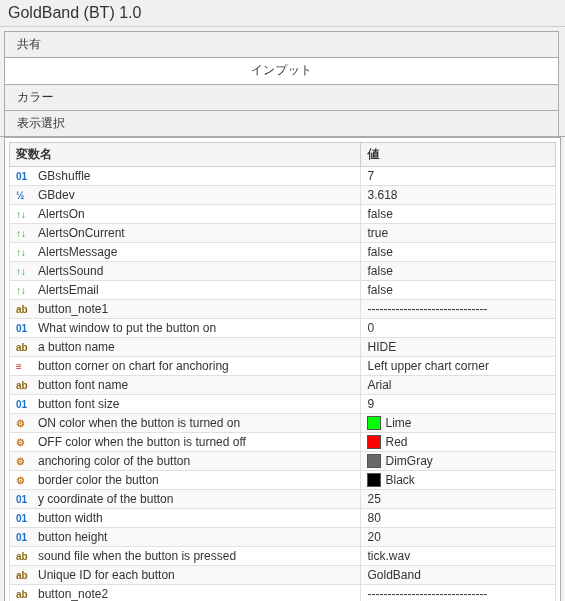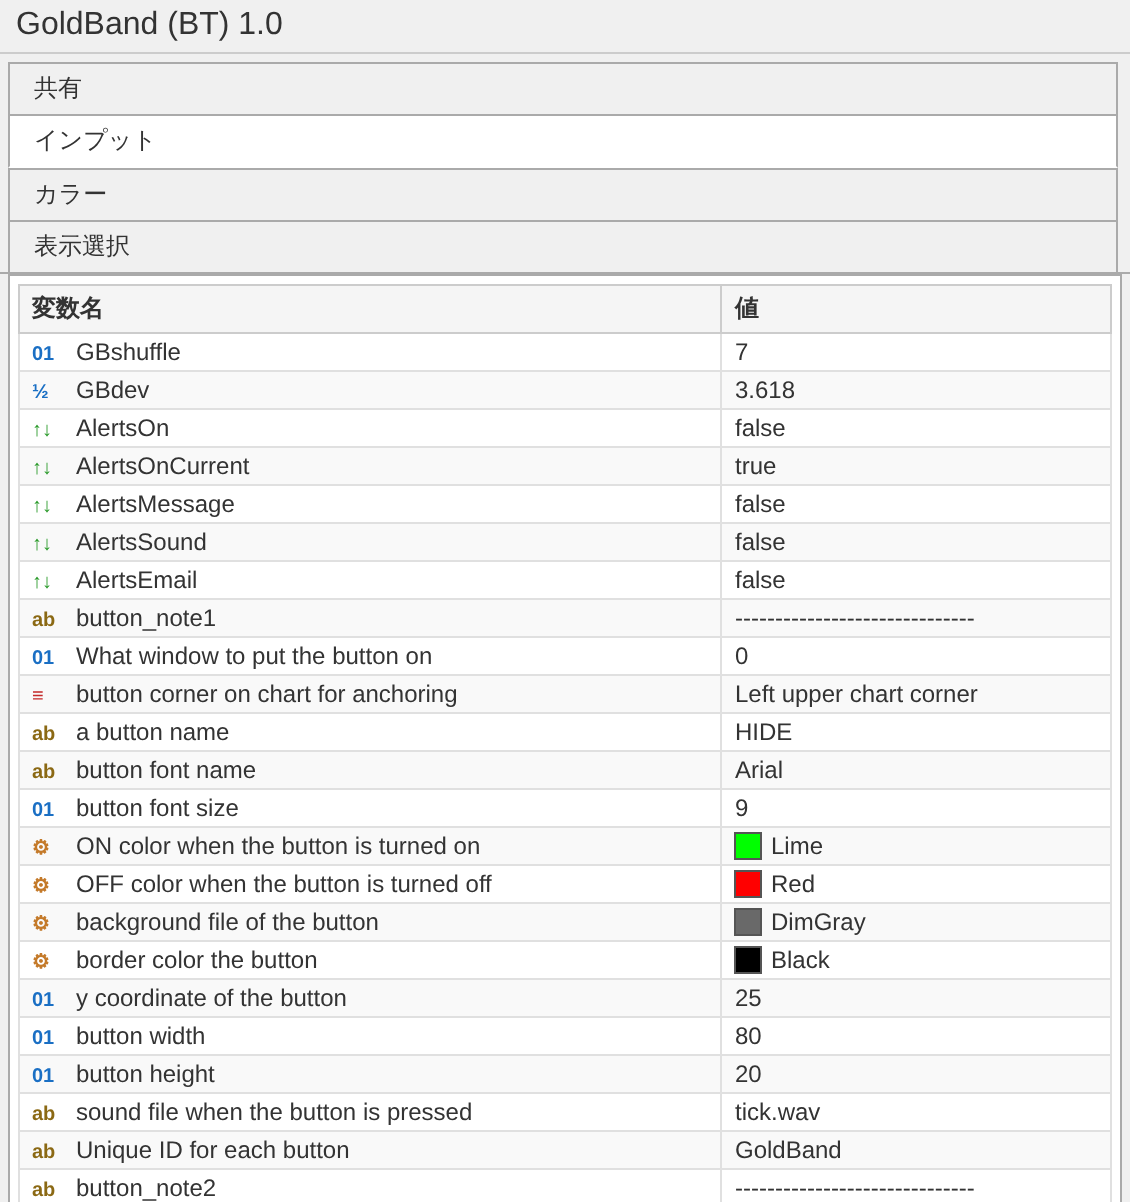--- a/index.html
+++ b/index.html
@@ -32,20 +32,21 @@
       cursor: pointer;
       font-size: 12px;
       margin-right: 2px;
       color: #333;
     }
     .tab.active {
       background: #ffffff;
       border-bottom: 1px solid #ffffff;
       z-index: 1;
       position: relative;
+      text-align: center;
     }
     .content {
       background: #ffffff;
       border: 1px solid #aaa;
       margin: 0 4px 4px 4px;
       padding: 4px;
     }
     .table-container {
       width: 100%;
     }
@@ -160,28 +161,28 @@
           </tr>
           <tr>
             <td><span class="type-badge" style="font-style: normal; font-size: 10px; color: rgb(139, 105, 20);">ab</span><span style="margin-left: 4px;">button_note1</span></td>
             <td><span>------------------------------</span></td>
           </tr>
           <tr>
             <td><span class="type-badge" style="font-style: normal; font-size: 10px; color: rgb(26, 111, 196);">01</span><span style="margin-left: 4px;">What window to put the button on</span></td>
             <td><span>0</span></td>
           </tr>
           <tr>
+            <td><span class="type-badge" style="font-style: normal; font-size: 10px; color: rgb(139, 105, 20);">ab</span><span style="margin-left: 4px;">a button name</span></td>
+            <td><span>HIDE</span></td>
+          </tr>
+          <tr>
             <td><span class="type-badge" style="font-style: normal; font-size: 10px; color: rgb(196, 42, 42);">≡</span><span style="margin-left: 4px;">button corner on chart for anchoring</span></td>
             <td><span>Left upper chart corner</span></td>
           </tr>
           <tr>
-            <td><span class="type-badge" style="font-style: normal; font-size: 10px; color: rgb(139, 105, 20);">ab</span><span style="margin-left: 4px;">a button name</span></td>
-            <td><span>HIDE</span></td>
-          </tr>
-          <tr>
             <td><span class="type-badge" style="font-style: normal; font-size: 10px; color: rgb(139, 105, 20);">ab</span><span style="margin-left: 4px;">button font name</span></td>
             <td><span>Arial</span></td>
           </tr>
           <tr>
             <td><span class="type-badge" style="font-style: normal; font-size: 10px; color: rgb(26, 111, 196);">01</span><span style="margin-left: 4px;">button font size</span></td>
             <td><span>9</span></td>
           </tr>
           <tr>
             <td><span class="type-badge" style="font-style: normal; font-size: 10px; color: rgb(196, 122, 42);">⚙</span><span style="margin-left: 4px;">ON color when the button is turned on</span></td>
             <td>
@@ -194,21 +195,21 @@
           <tr>
             <td><span class="type-badge" style="font-style: normal; font-size: 10px; color: rgb(196, 122, 42);">⚙</span><span style="margin-left: 4px;">OFF color when the button is turned off</span></td>
             <td>
               <div class="value-with-swatch">
                 <span class="color-swatch" style="background-color: rgb(255, 0, 0);"></span>
                 <span>Red</span>
               </div>
             </td>
           </tr>
           <tr>
-            <td><span class="type-badge" style="font-style: normal; font-size: 10px; color: rgb(196, 122, 42);">⚙</span><span style="margin-left: 4px;">background file of the button</span></td>
+            <td><span class="type-badge" style="font-style: normal; font-size: 10px; color: rgb(196, 122, 42);">⚙</span><span style="margin-left: 4px;">anchoring color of the button</span></td>
             <td>
               <div class="value-with-swatch">
                 <span class="color-swatch" style="background-color: rgb(105, 105, 105);"></span>
                 <span>DimGray</span>
               </div>
             </td>
           </tr>
           <tr>
             <td><span class="type-badge" style="font-style: normal; font-size: 10px; color: rgb(196, 122, 42);">⚙</span><span style="margin-left: 4px;">border color the button</span></td>
             <td>

